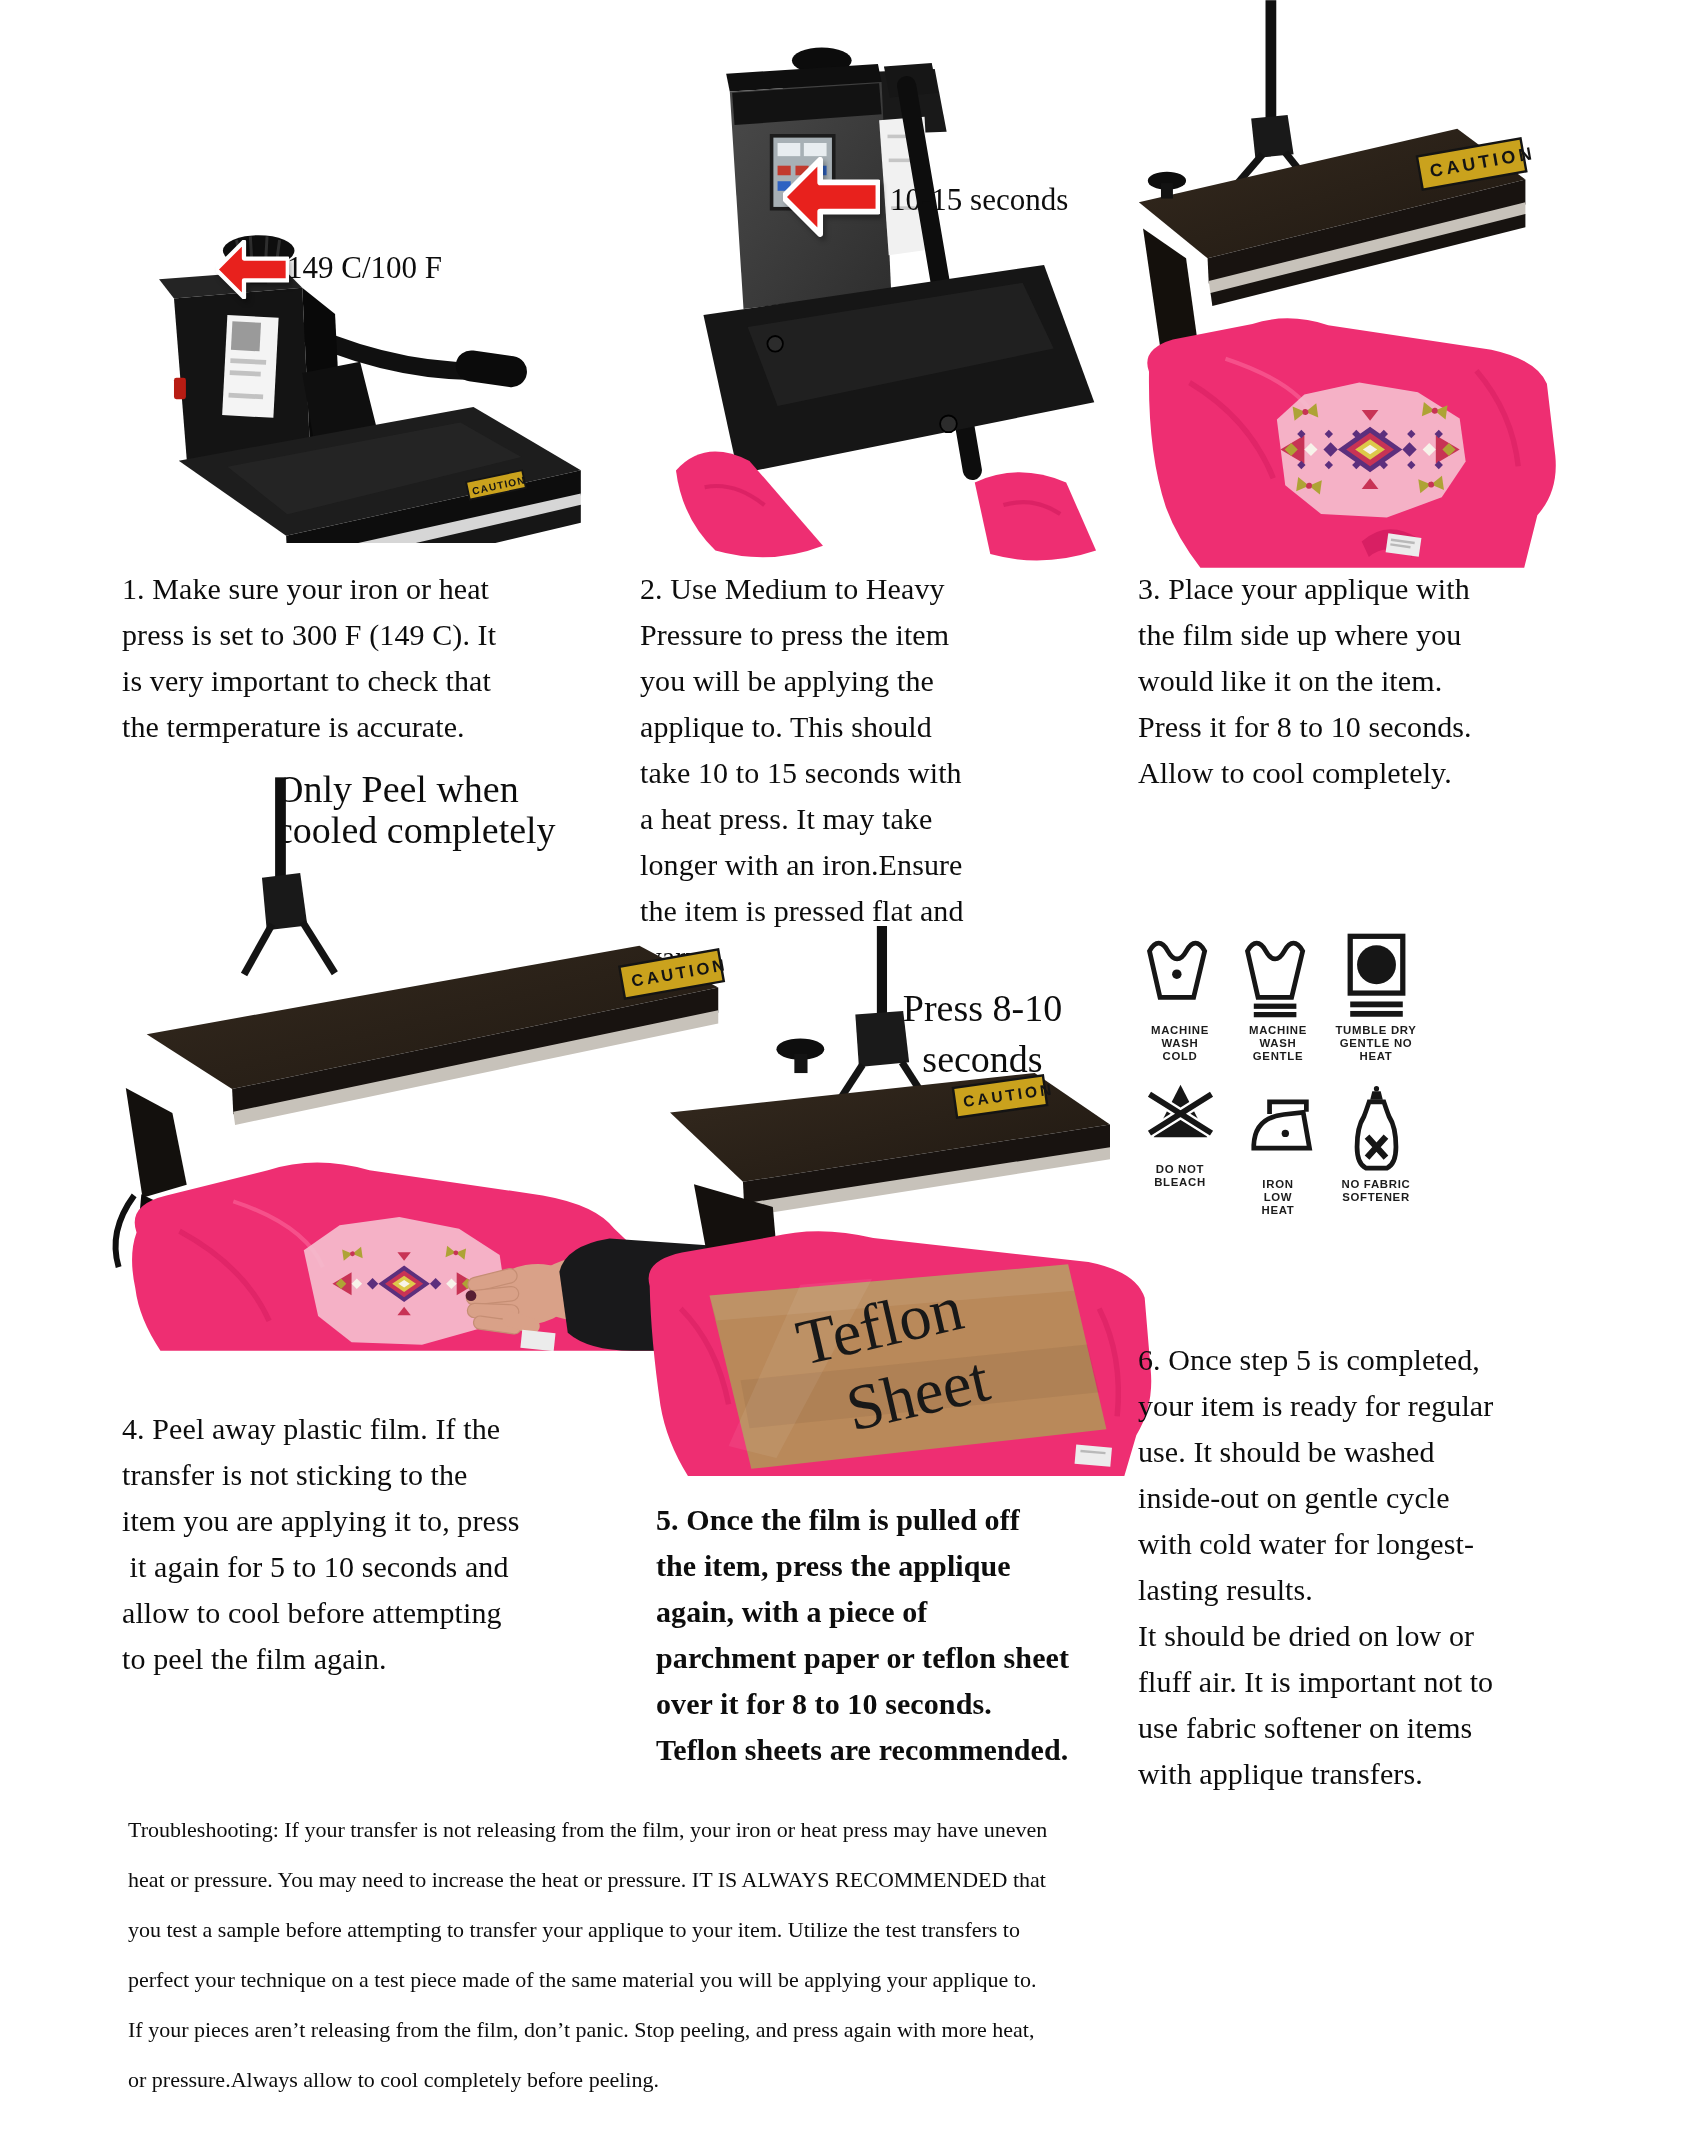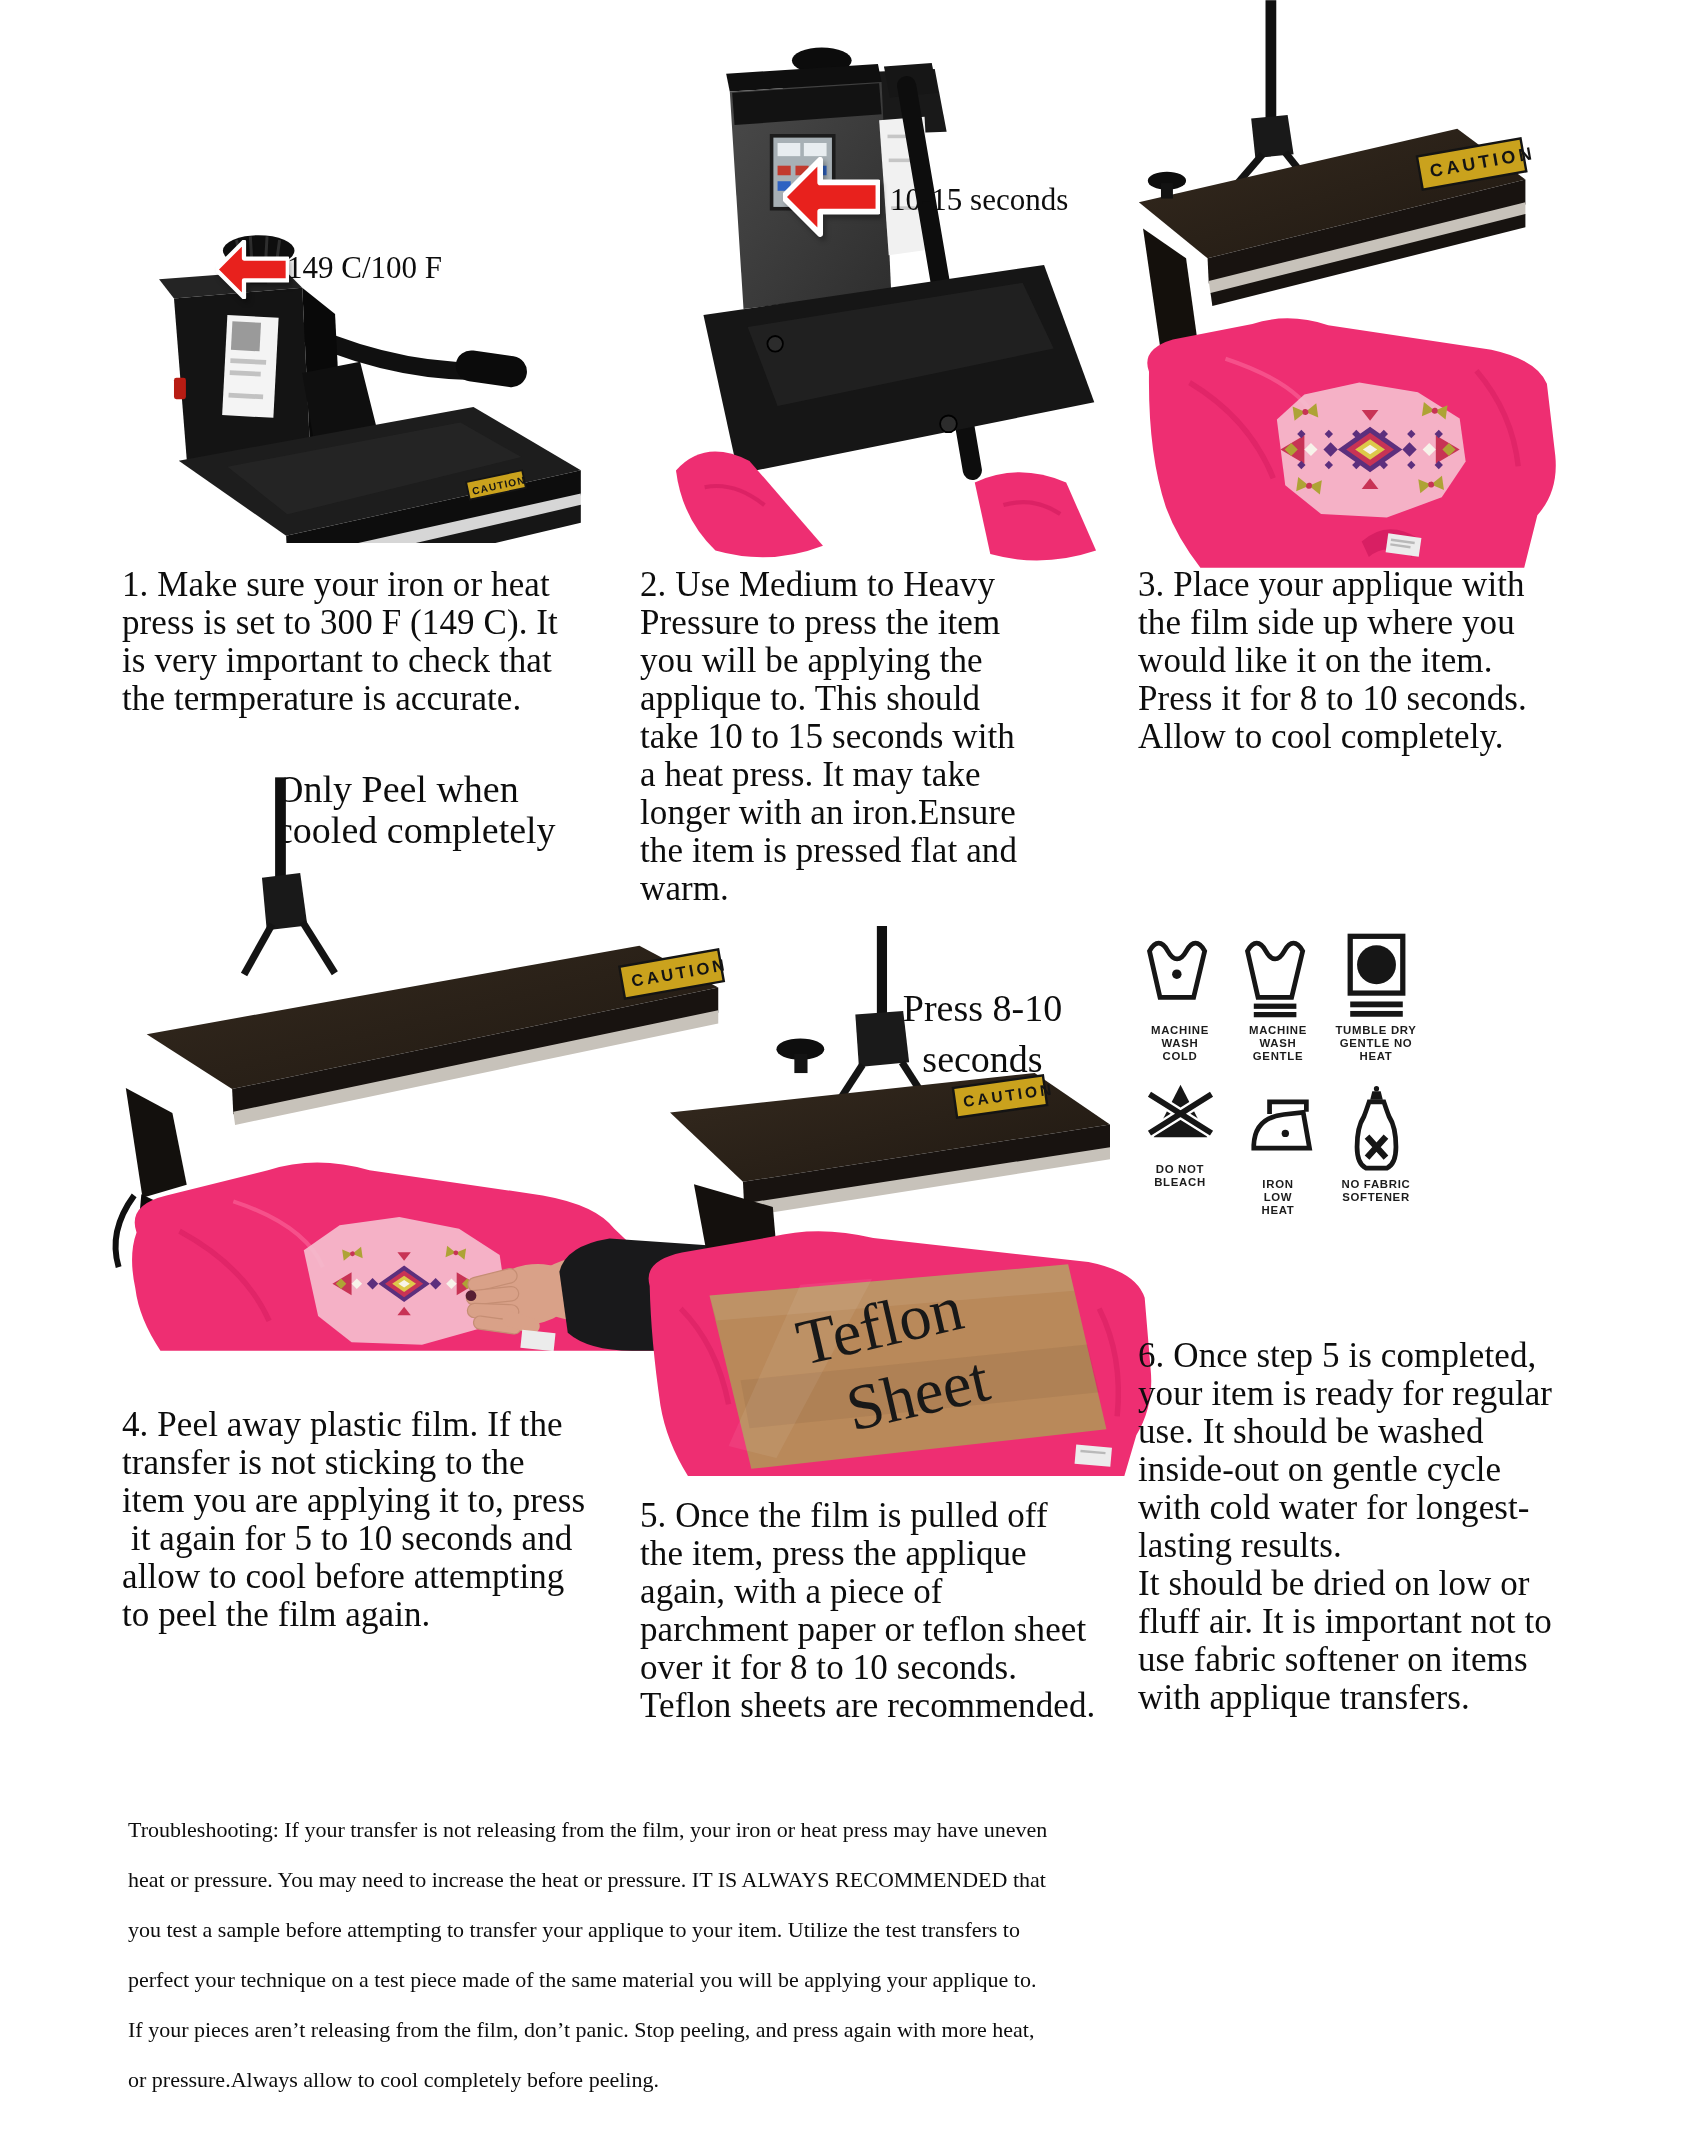--- a/index.html
+++ b/index.html
@@ -1,20 +1,20 @@
 <!DOCTYPE html>
 <html style="font-size:9.6px"><head>
 <meta charset="utf-8">
 <style>
   html,body{margin:0;padding:0;}
   body{width:1703px;height:2151px;position:relative;background:#ffffff;
        font-family:"Liberation Serif","DejaVu Serif",serif;color:#0d0d0d;overflow:hidden;}
   .fig{position:absolute;}
   .fig svg{display:block;}
-  .step{position:absolute;font-size:35px;line-height:38px;white-space:pre;letter-spacing:0.1px;}
+  .step{position:absolute;font-size:30px;line-height:46px;white-space:pre;letter-spacing:0.1px;}
   .annot{position:absolute;font-size:31px;white-space:pre;}
   .caption{position:absolute;font-size:38px;line-height:41px;white-space:pre;}
   #caption-press{text-align:center;width:257px;line-height:51px;}
   .arrow{position:absolute;filter:drop-shadow(3px 4.2px 2.4px rgba(0,0,0,0.30));}
   #care-grid{position:absolute;left:1131px;top:930px;width:302px;height:311px;}
   .care-cell{position:absolute;width:98px;text-align:center;}
   .care-cell svg{display:block;margin:0 auto;}
   .care-label{margin-top:2.4px;font-family:Liberation Sans, sans-serif;font-weight:bold;
               font-size:11.4px;line-height:13px;letter-spacing:0.7px;color:#1c1c1c;
               white-space:pre;text-align:center;}
@@ -421,21 +421,21 @@
 SOFTENER</div>
   </div>
 </div>
 
 <div class="step" style="left:122px;top:1406px;width:574px;">4. Peel away plastic film. If the
 transfer is not sticking to the
 item you are applying it to, press
  it again for 5 to 10 seconds and
 allow to cool before attempting
 to peel the film again.</div>
-<div class="step" style="left:640px;top:1497px;width:520px;">5. Once the film is pulled off
+<div class="step" style="left:656px;top:1497px;width:520px;font-weight:bold;">5. Once the film is pulled off
 the item, press the applique
 again, with a piece of
 parchment paper or teflon sheet
 over it for 8 to 10 seconds.
 Teflon sheets are recommended.</div>
 <div class="step" style="left:1138px;top:1337px;width:508px;">6. Once step 5 is completed,
 your item is ready for regular
 use. It should be washed
 inside-out on gentle cycle
 with cold water for longest-

